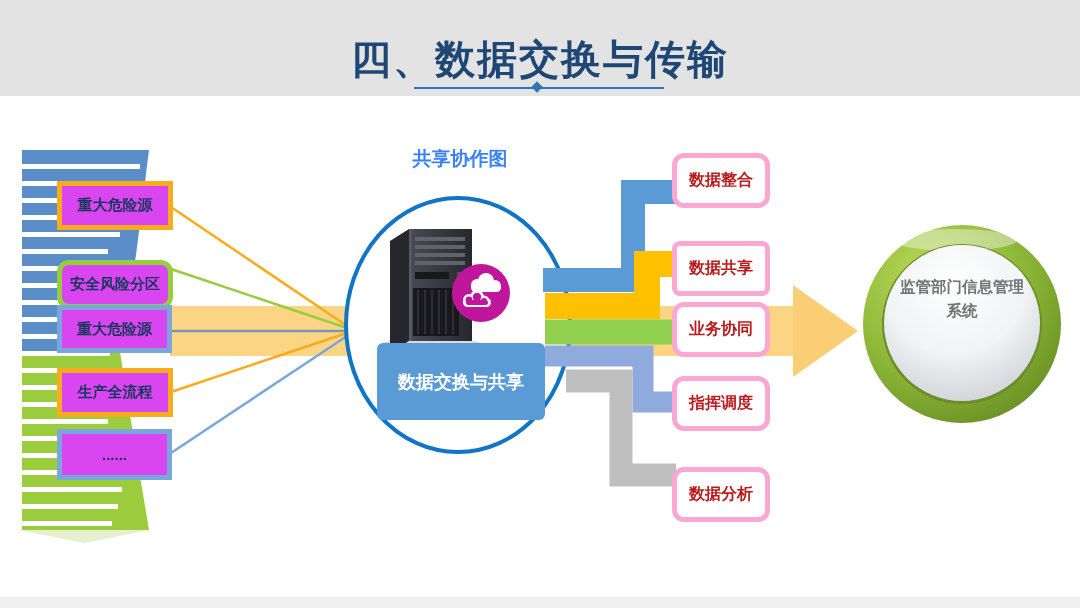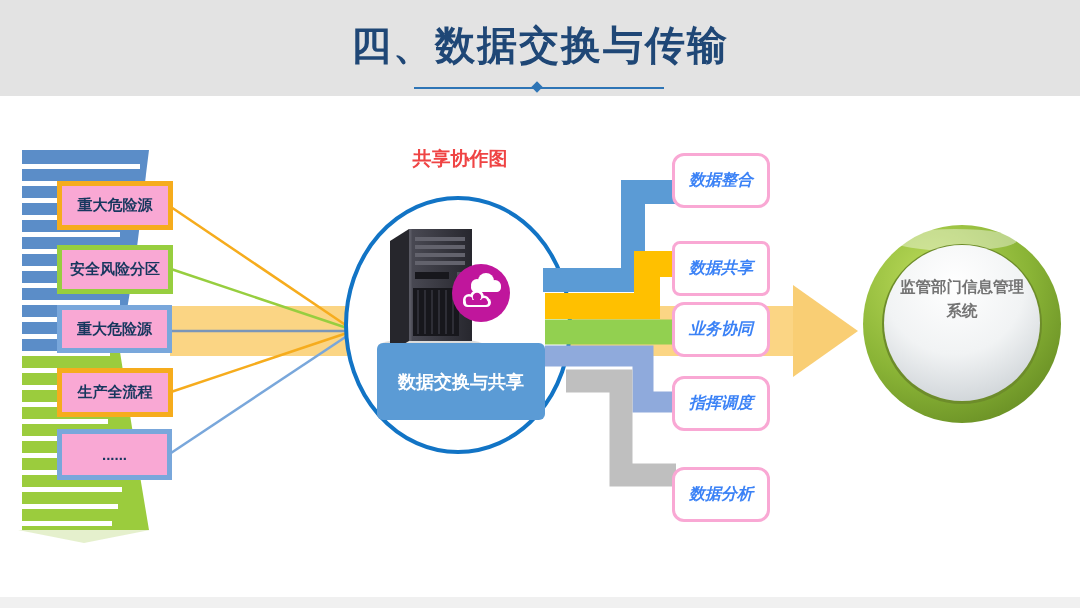--- a/index.html
+++ b/index.html
@@ -1,33 +1,33 @@
 <!DOCTYPE html>
 <html style="--header_bg: #E3E3E3; --title: #1F4776; --underline: #2E75B6; --building_blue: #5B8DC8; --building_green: #9BCC3D; --hub_ring: #1274C5; --hub_fill: #5B9BD5; --beam: #FBD584; --badge_magenta: #C0169C; --target_ring_green: #7BA32B;"><head>
 <meta charset="utf-8">
 <style>
   html,body{margin:0;padding:0;background:#fff;}
   .slide{position:relative;width:1080px;height:608px;overflow:hidden;background:#fff;
          font-family:"Liberation Sans",sans-serif;}
   .header{position:absolute;left:0;top:0;width:1080px;height:96px;background:var(--header_bg,#E3E3E3);}
-  .title{margin:0;padding-top:18px;text-align:center;font-size:40px;font-weight:bold;
+  .title{margin:14px;padding-top:18px;text-align:center;font-size:40px;font-weight:bold;
          color:var(--title,#1F4776);letter-spacing:2px;}
   .title-underline{position:absolute;left:414px;top:87px;width:250px;height:2px;
          background:var(--underline,#2E75B6);}
   .title-diamond{position:absolute;left:533px;top:83px;width:8px;height:8px;
          background:var(--underline,#2E75B6);transform:rotate(45deg);}
   .footer-strip{position:absolute;left:0;top:597px;width:1080px;height:11px;background:#F0F0F0;}
   .diagram-caption{position:absolute;left:385px;top:146px;width:150px;text-align:center;
-         font-size:19px;font-weight:600;color:#ef4444;}
-  .src-box{position:absolute;left:57px;background:#f9a8d4;border:5px solid #000000;
+         font-size:19px;font-weight:600;color:#3b82f6;}
+  .src-box{position:absolute;left:57px;background:#d946ef;border:5px solid #000000;
          display:flex;align-items:center;justify-content:center;
          font-size:15px;font-weight:bold;color:#17375E;box-sizing:border-box;}
   .fn-box{position:absolute;left:672px;width:98px;height:55px;background:#fff;
-         border:3px solid #f9a8d4;border-radius:12px;display:flex;align-items:center;
-         justify-content:center;font-size:16px;font-weight:bold;color:#3b82f6;box-sizing:border-box;font-style:italic;}
+         border:5px solid #f9a8d4;border-radius:12px;display:flex;align-items:center;
+         justify-content:center;font-size:16px;font-weight:bold;color:#b91c1c;box-sizing:border-box;}
   .hub-label{position:absolute;left:377px;top:343px;width:168px;height:77px;
          background:var(--hub_fill,#5B9BD5);border-radius:6px;display:flex;align-items:center;
          justify-content:center;font-size:18px;font-weight:bold;color:#fff;}
   .target-label{position:absolute;left:862px;top:275px;width:200px;text-align:center;
          font-size:15.5px;font-weight:bold;color:#737373;line-height:1.55;}
   .target-label span{display:block;}
   svg{position:absolute;left:0;top:0;}
 </style>
 </head>
 <body>
@@ -163,21 +163,21 @@
       <circle cx="962" cy="324" r="80" fill="#6d8c2a"></circle>
       <circle cx="962" cy="323" r="78" fill="url(#sphereGrad)"></circle>
     </g>
   </svg>
 
   <div class="diagram-caption">共享协作图</div>
 
   <div class="src-box" style="top: 181px; width: 116px; height: 49px; border-color: rgb(246, 172, 29);">
     <span>重大危险源</span>
   </div>
-  <div class="src-box" style="top: 245px; width: 116px; height: 49px; border-color: rgb(151, 206, 63);">
+  <div class="src-box" style="top: 260px; width: 116px; height: 49px; border-color: rgb(151, 206, 63); border-radius: 12px;">
     <span>安全风险分区</span>
   </div>
   <div class="src-box" style="top: 305px; width: 115px; height: 48px; border-color: rgb(121, 167, 219);">
     <span>重大危险源</span>
   </div>
   <div class="src-box" style="top: 368px; width: 116px; height: 49px; border-color: rgb(246, 172, 29);">
     <span>生产全流程</span>
   </div>
   <div class="src-box" style="top: 429px; width: 115px; height: 51px; border-color: rgb(121, 167, 219);">
     <span>......</span>

